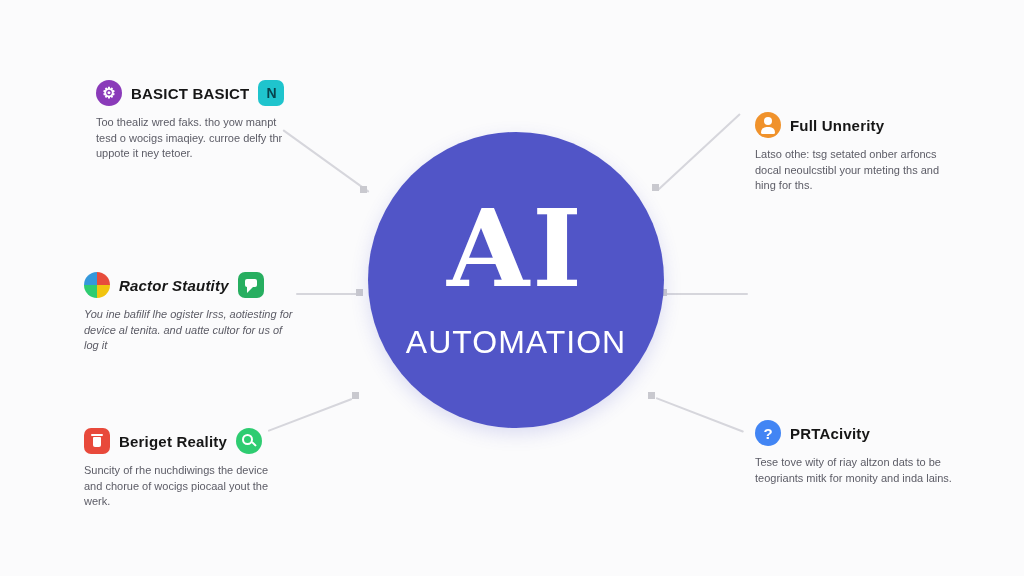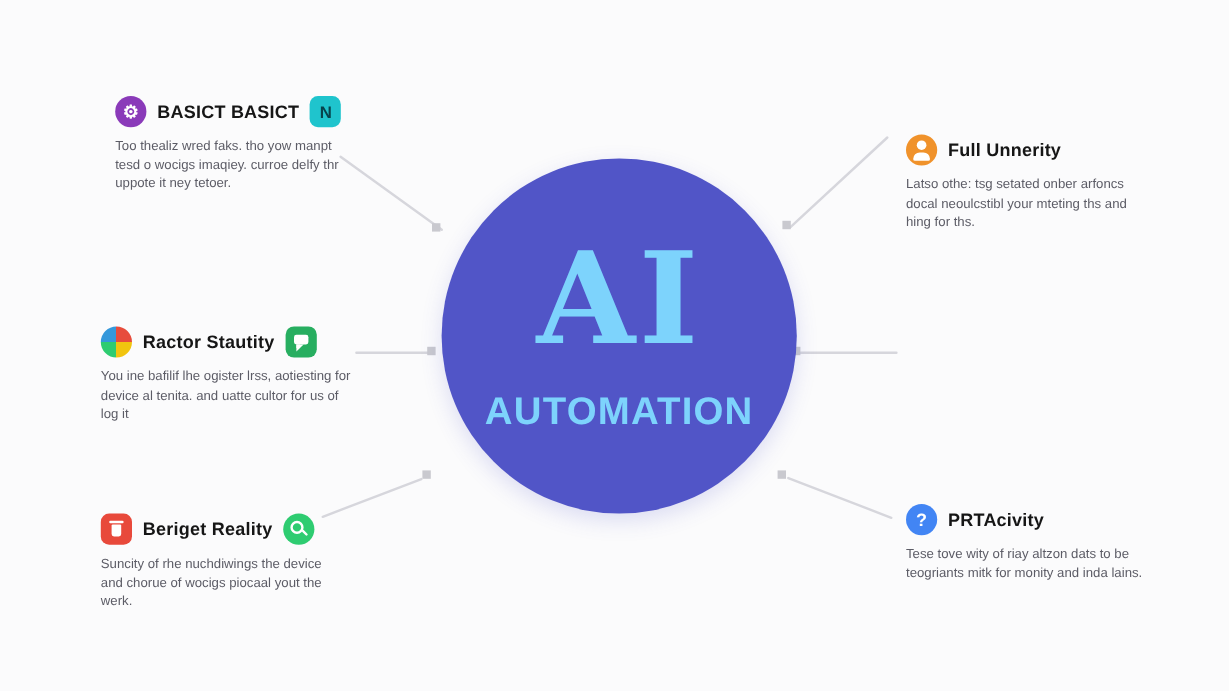--- a/index.html
+++ b/index.html
@@ -10,30 +10,30 @@
     position: relative;
     overflow: hidden;
   }
   .canvas { position: absolute; inset: 0; }
 
   
   .center-circle {
     position: absolute; left: 368px; top: 132px;
     width: 296px; height: 296px; border-radius: 50%;
     display: flex; flex-direction: column; align-items: center; justify-content: center;
-    color: #7dd3fc;
+    color: #ffffff;
     box-shadow: 0 6px 18px rgba(80,85,200,0.18);
   }
   .center-title {
     font-family: "DejaVu Serif", serif;
     font-weight: bold; font-size: 106px; line-height: 1;
     letter-spacing: 3px; margin-top: -4px;
   }
   .center-sub {
-    font-weight: bold; font-size: 32px; letter-spacing: 1px;
+    font-weight: normal; font-size: 32px; letter-spacing: 1px;
     margin-top: 22px;
   }
 
   
   .line {
     position: absolute; height: 2px; background: #d6d6dc;
     transform-origin: 0 50%; border-radius: 1px;
   }
   .node { position: absolute; width: 7px; height: 7px; background: #c9c9cf; }
 
@@ -126,21 +126,21 @@
 
   <div class="item" style="left:96px; top:80px; width:200px;">
     <div class="item-head">
       <span class="icon circle" style="background: rgb(138, 58, 185);">⚙</span>
       <span class="title">BASICT BASICT</span>
       <span class="icon square dark-glyph" style="background: rgb(31, 196, 205);">N</span>
     </div>
     <div class="body">Too thealiz wred faks. tho yow manpt tesd o wocigs imaqiey. curroe delfy thr uppote it ney tetoer.</div>
   </div>
 
-  <div class="item" style="left:84px; top:272px; width:215px;">
+  <div class="item" style="left:84px; top:272px; width:215px;font-style:italic;">
     <div class="item-head">
       <span class="icon circle wheel"></span>
       <span class="title">Ractor Stautity</span>
       <span class="icon square bubble" style="background: rgb(39, 174, 96);"></span>
     </div>
     <div class="body">You ine bafilif lhe ogister lrss, aotiesting for device al tenita. and uatte cultor for us of log it</div>
   </div>
 
   <div class="item" style="left:84px; top:428px; width:200px;">
     <div class="item-head">

